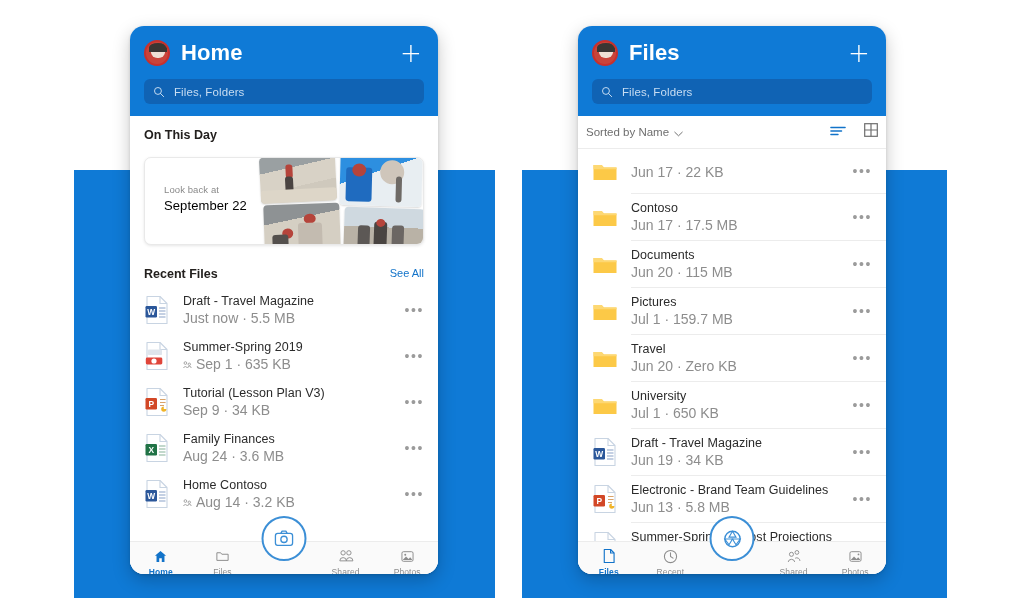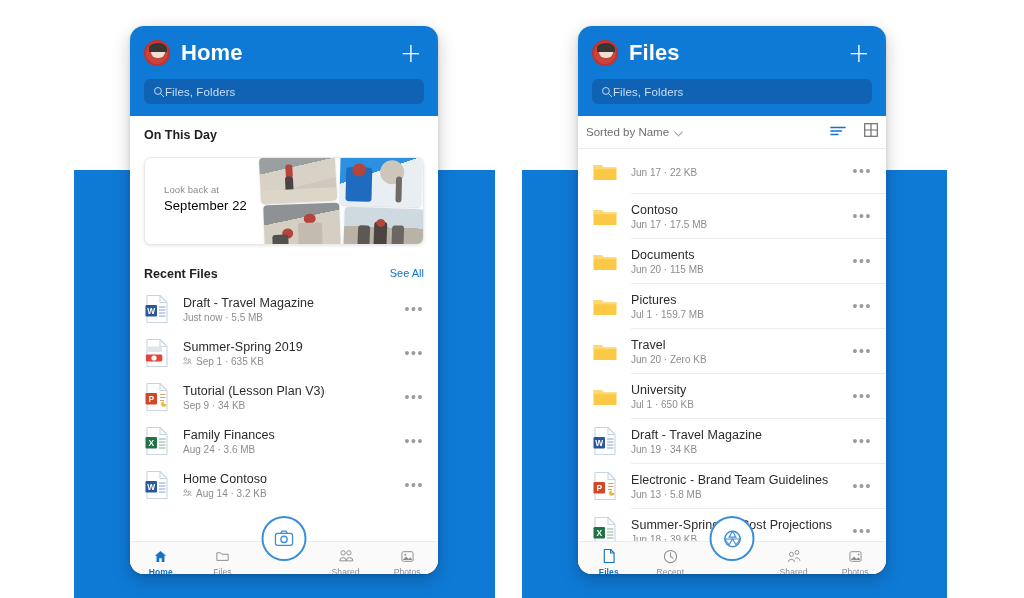--- a/index.html
+++ b/index.html
@@ -58,21 +58,21 @@
     line-height:1;width:26px;text-align:center;cursor:pointer;
     font-family:"DejaVu Sans",sans-serif;
   }
   .searchbar{
     margin-top:9px;height:25px;border-radius:6px;
     background:#1063b4;
     display:flex;align-items:center;padding:0 9px;
   }
   .search-icon{flex:0 0 auto;display:block;}
   .search-ph{
-    color:#c8ddf2;font-size:11.5px;letter-spacing:0.1px;
+    color:#c8ddf2;font-size:11.5px;margin-left:9px;letter-spacing:0.1px;
   }
 
   
   .body-left{padding:0 0 0 0;background:#fff;height:calc(100% - 82px);position:relative;}
   .section-title{
     font-size:12.5px;font-weight:bold;color:#23201e;
     padding:12px 14px 7px 14px;
   }
   .otd-card{
     margin:8px 14px;height:86px;border-radius:7px;background:#fff;
@@ -101,21 +101,21 @@
   .recent-head{display:flex;align-items:flex-start;padding:14px 14px 6px 14px;}
   .recent-head .section-title{padding:0;}
   .see-all{margin-left:auto;font-size:11px;color:#1273c9;cursor:pointer;}
 
   
   .rows{}
   .row{display:flex;align-items:center;padding:7px 14px;min-height:38px;box-sizing:border-box;}
   .row-icon{width:26px;height:30px;flex:0 0 auto;margin-right:13px;display:block;}
   .row-text{flex:1 1 auto;min-width:0;}
   .row-title{font-size:12.5px;color:#2b2b2b;letter-spacing:0.05px;white-space:nowrap;overflow:hidden;text-overflow:ellipsis;}
-  .row-sub{font-size:10px;color:#8d8d8d;margin-top:2px;display:flex;align-items:center;}
+  .row-sub{font-size:14px;color:#8d8d8d;margin-top:2px;display:flex;align-items:center;}
   .shared-glyph{margin-right:4px;display:inline-block;}
   .kebab{flex:0 0 auto;color:#9b9b9b;font-size:14px;letter-spacing:1.6px;cursor:pointer;padding-left:8px;line-height:1;}
 
   
   .sortbar{display:flex;align-items:center;padding:7px 8px;border-bottom:1px solid #ececec;}
   .sortbar-label{font-size:11.5px;color:#6e6e6e;}
   .chev{margin-left:5px;display:inline-block;}
   .sortbar-icons{margin-left:auto;display:flex;align-items:center;gap:18px;}
   .row-divider{height:1px;background:#ececec;margin-left:53px;}
 

